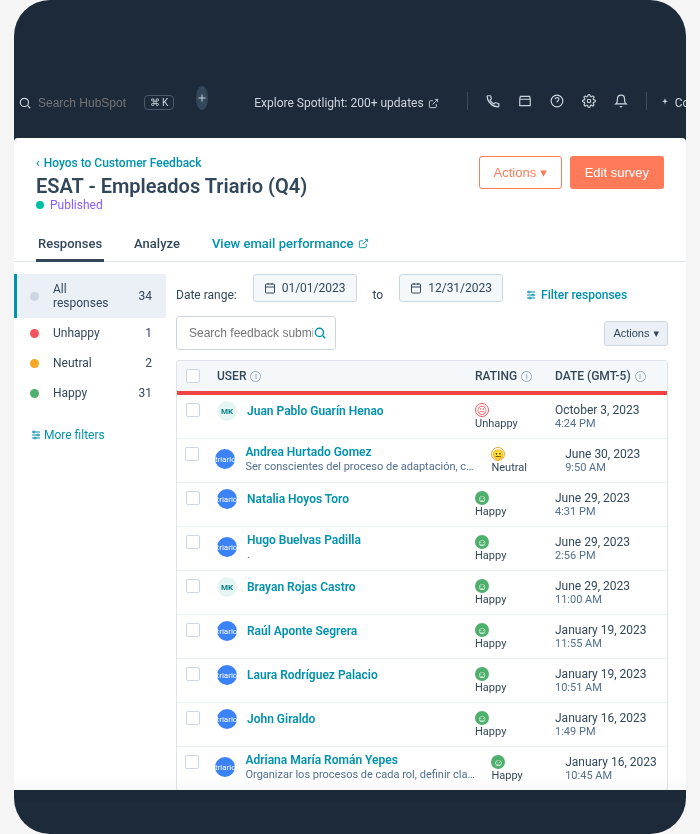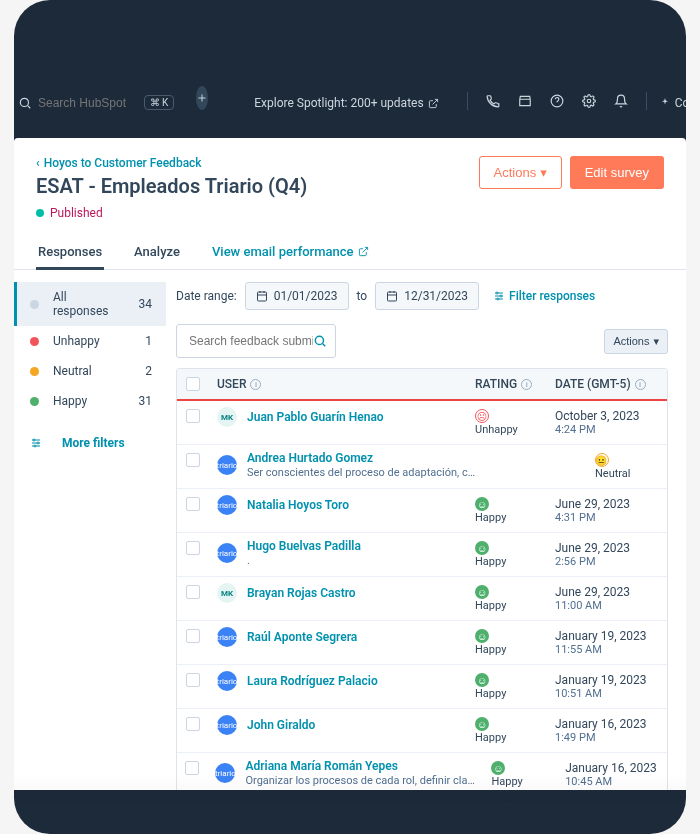--- a/index.html
+++ b/index.html
@@ -33,21 +33,21 @@
 .copilot { display:flex; align-items:center; gap:4px; margin-left:12px; }
 
 .content-area {
   background: #fff; position: absolute; left: 0; right: 0; top: 138px; bottom: 44px;
   overflow: hidden; border-top-left-radius: 4px; border-top-right-radius: 4px;
 }
 
 .page-header { padding: 18px 22px 0 22px; display:flex; align-items:flex-start; justify-content:space-between;}
 .back-link { color: #0091ae; font-size: 12px; font-weight: 500; cursor: pointer; display:flex;align-items:center;gap:4px;}
 .page-title { font-size: 20px; font-weight: 600; color: #33475b; margin-top: 4px; }
-.status-row { display:flex; align-items:center; gap:6px; font-size:12px; color:#be185d; margin-top:8px;}
+.status-row { display:flex; align-items:center; gap:6px; font-size:12px; color:#8b5cf6; margin-top:0;}
 .dot-green { width:8px; height:8px; border-radius:50%; background:#00bda5;}
 .header-actions { display:flex; gap:8px;}
 .btn {
   padding: 8px 14px; border-radius: 3px; font-size: 13px; cursor: pointer; border: 1px solid transparent;
   display:inline-flex; align-items:center; gap:4px; font-weight:500;
 }
 .btn-outline-orange { border-color:#ff7a59; color:#ff7a59; background:#fff;}
 .btn-orange { background:#ff7a59; color:#fff; }
 .btn-secondary { background:#eaf0f6; color:#33475b; border:1px solid #cbd6e2; font-size:11px; padding:5px 8px;}
 .btn-secondary.small{font-size:11px;}
@@ -65,41 +65,41 @@
   display:flex; align-items:center; padding:8px 14px 8px 16px; cursor:pointer;
   font-size:12px; color:#33475b; gap:14px;
 }
 .filter-item.active { background:#eaf0f6; border-left: 3px solid #0091ae; padding-left:13px;}
 .filter-dot { width:9px; height:9px; border-radius:50%; flex-shrink:0;}
 .dot-gray{background:#cbd6e2;}
 .dot-red{background:#f2545b;}
 .dot-orange{background:#f5a623;}
 .dot-happy{background:#4fb06d;}
 .filter-count { margin-left:auto; color:#33475b; font-weight:400;}
-.more-filters { color:#0091ae; font-weight:700; padding:20px 14px 8px 16px; display:flex;align-items:center;gap:20px;font-size:12px;}
+.more-filters { color:#0091ae; font-weight:400; padding:20px 14px 8px 16px; display:flex;align-items:center;gap:2px;font-size:12px;}
 
 .main-panel { flex:1; padding: 12px 18px 0 10px; overflow:hidden;}
-.daterange-row { display:flex; align-items:center; gap:8px; font-size:12px; color:#33475b; flex-wrap:wrap;}
+.daterange-row { display:flex; align-items:flex-end; gap:16px; font-size:12px; color:#33475b; flex-wrap:wrap;}
 .date-input {
   display:inline-flex; align-items:center; gap:6px; border:1px solid #cbd6e2;
   padding:6px 10px; border-radius:3px; background:#f5f8fa; font-size:12px;
 }
 .filter-resp-link { color:#0091ae; font-weight:500; margin-left:6px; display:flex;align-items:center;gap:4px;}
 
 .search-row { display:flex; align-items:center; margin-top:14px; gap:10px;}
 .searchbox {
   flex:0 0 auto; display:flex; align-items:center; border:1px solid #cbd6e2;
   border-radius:3px; padding:0 8px 0 12px; background:#fff; width:160px; height:34px;
 }
 .searchbox input { border:none; outline:none; font-size:12px; width:100%; color:#33475b;}
 .searchbox .ic { color:#0091ae; }
 .actions-dd { margin-left:auto; }
 
 .table-wrap { margin-top:10px; border:1px solid #dfe3eb; border-radius:3px; overflow:hidden; font-size:12px;}
-.thead { display:flex; background:#f5f8fa; border-bottom:2px solid #ef4444; color:#33475b; font-weight:500; }
+.thead { display:flex; background:#f5f8fa; border-bottom:4px solid #ef4444; color:#33475b; font-weight:500; }
 .th, .td { padding:8px 8px; display:flex; align-items:center; gap:4px;}
 .col-chk { width:32px; justify-content:center;}
 .col-user { flex:1; }
 .col-rating { width:80px; justify-content:flex-start;}
 .col-date { width:120px; }
 .trow { display:flex; border-bottom:1px solid #eaf0f6; align-items:flex-start; min-height:32px;}
 .trow:last-child { border-bottom:none;}
 .chk { width:14px; height:14px; border:1px solid #cbd6e2; border-radius:2px; background:#fff;}
 .row-avatar {
   width:20px; height:20px; border-radius:50%; display:flex; align-items:center;
@@ -396,20 +396,26 @@
         <span class="user-name">Andrea Hurtado Gomez</span>
         <span class="user-sub">Ser conscientes del proceso de adaptación, capacit...</span>
       </div>
     </div>
     <div class="td col-rating">
       <div class="rating-stack">
         <span class="rating-face face-neutral">😐</span>
         <span>Neutral</span>
       </div>
     </div>
+    <div class="td col-date">
+      <div class="user-stack">
+        <span class="date-primary">June 30, 2023</span>
+        <span class="date-time">9:50 AM</span>
+      </div>
+    </div>
               </div>
               <div class="trow">
     <div class="td col-chk">
                   <div class="chk"></div>
                 </div>
     <div class="td col-user">
       <div class="row-avatar avatar-dark">triario</div>
       <div class="user-stack">
         <span class="user-name">Natalia Hoyos Toro</span>
 

